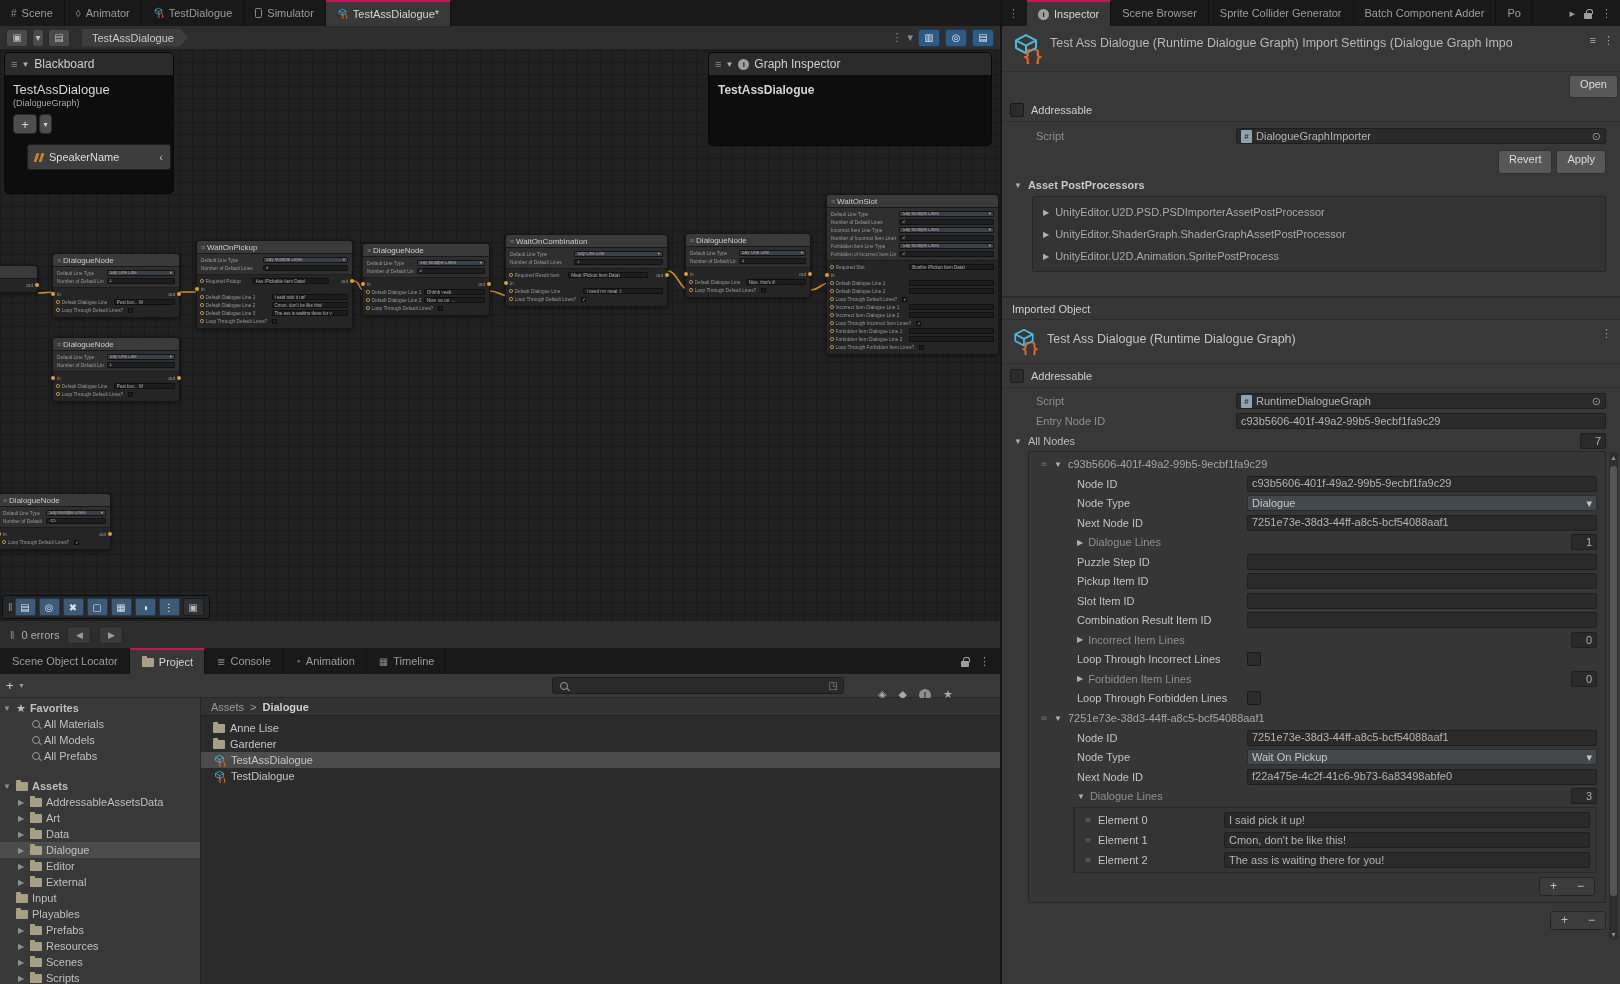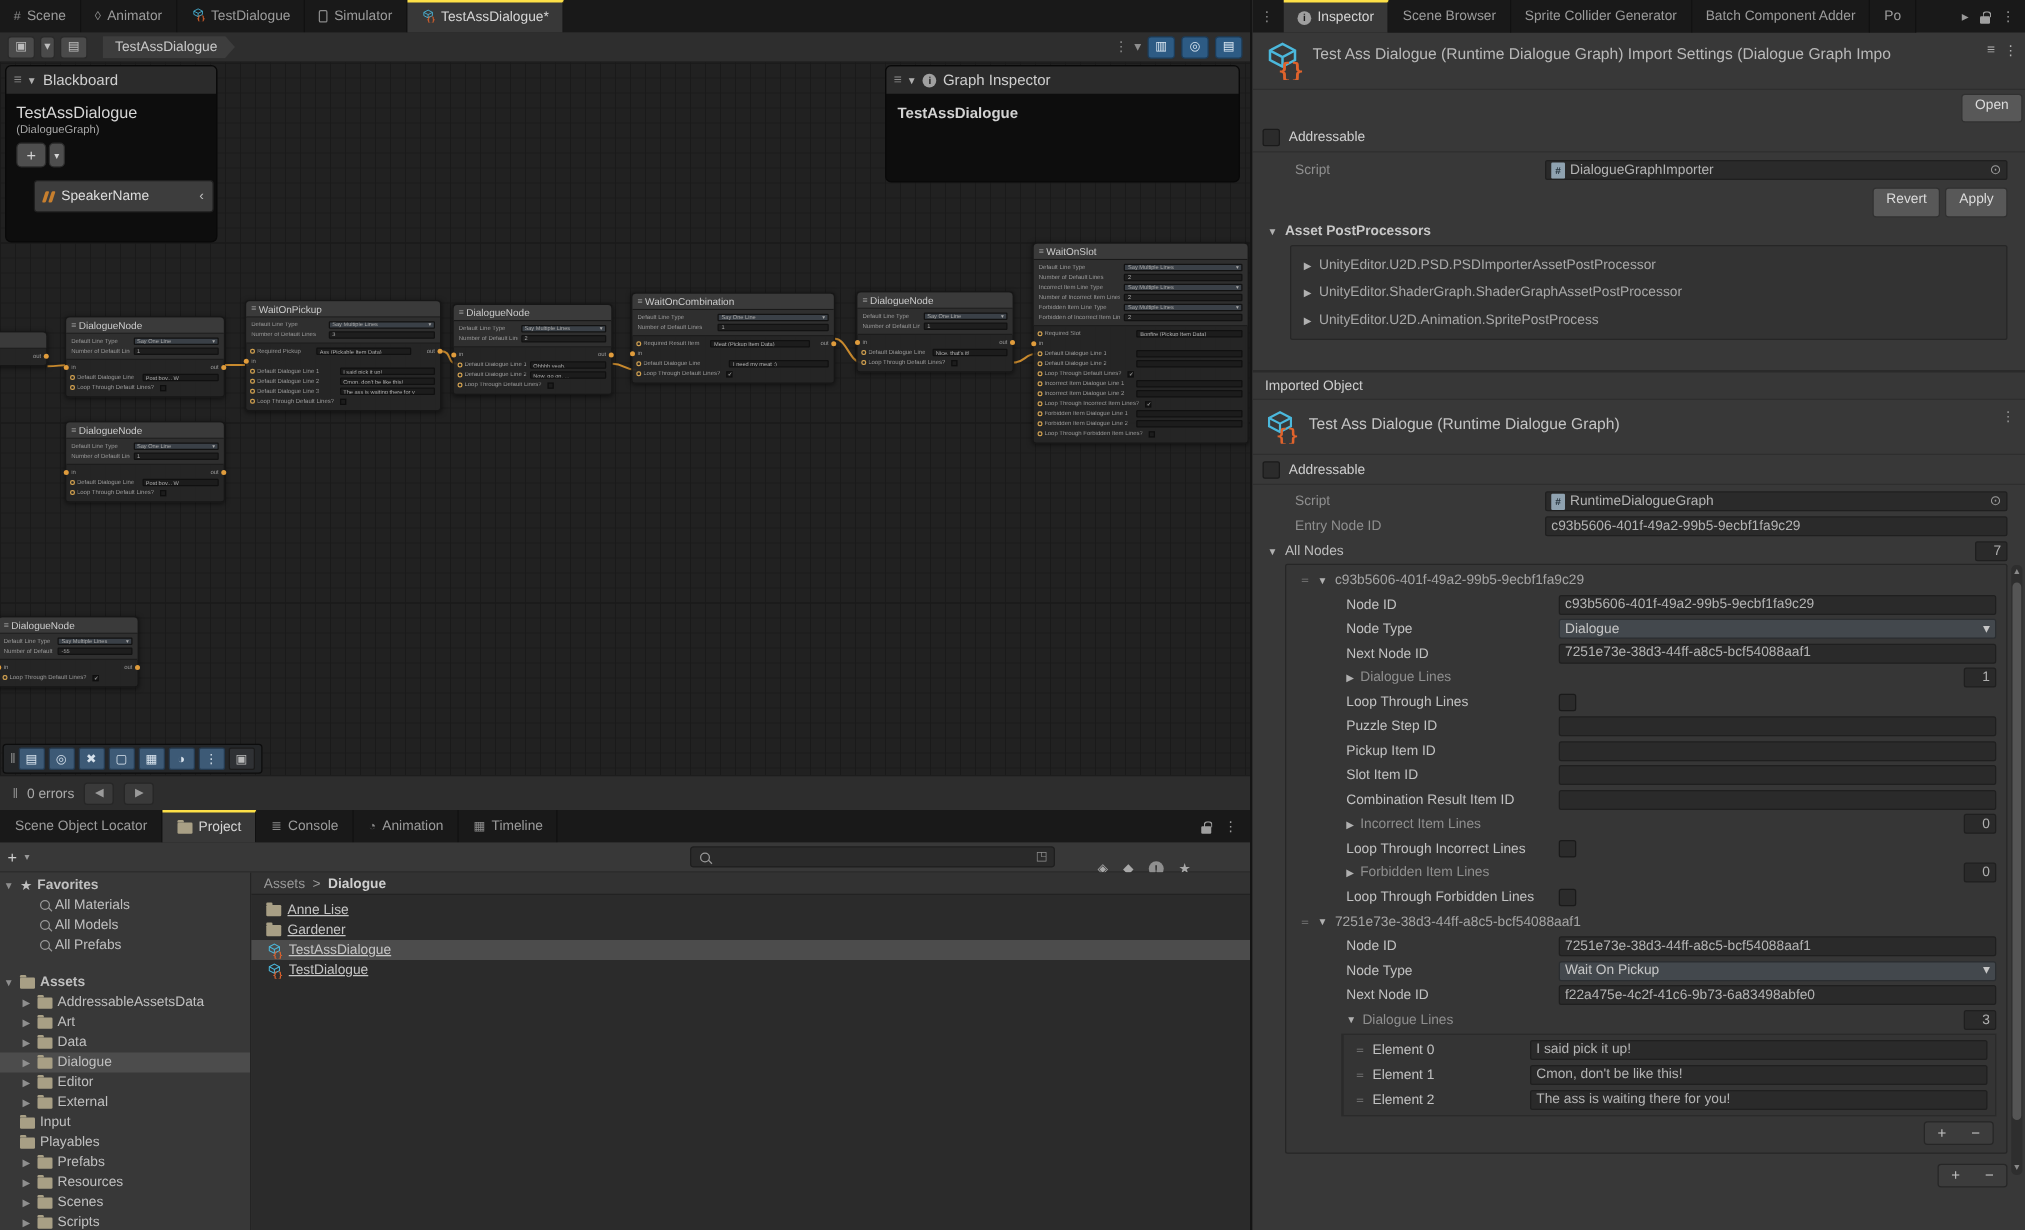--- a/index.html
+++ b/index.html
@@ -8,21 +8,21 @@
   #app { position:relative; width:1620px; height:984px; color:#c2c2c2; font-size:11px; }
 
   
   #left  { position:absolute; left:0; top:0; width:1000px; height:984px; }
   #vdiv  { position:absolute; left:1000px; top:0; width:2px; height:984px; background:#141414; }
   #right { position:absolute; left:1002px; top:0; width:618px; height:984px; background:#383838; overflow:hidden; }
 
   
   .tabstrip { position:absolute; left:0; top:0; width:100%; height:26px; background:#191919; display:flex; align-items:flex-end; }
   .wtab { height:26px; display:flex; align-items:center; gap:5px; padding:0 11px; color:#9c9c9c; background:#191919; border-right:1px solid #111; cursor:default; }
-  .wtab.active { background:#383838; color:#d6d6d6; border-top:2px solid #fde047; }
+  .wtab.active { background:#383838; color:#d6d6d6; border-top:2px solid #be185d; }
   .wtab .ticon { color:#8a8a8a; font-size:10px; }
 
   
   #gtoolbar { position:absolute; left:0; top:26px; width:1000px; height:24px; background:#2e2e2e; border-bottom:1px solid #202020; display:flex; align-items:center; gap:4px; padding:0 6px; }
   .tbtn { min-width:22px; height:18px; background:#4a4a4a; border:1px solid #2a2a2a; border-radius:3px; color:#bdbdbd; display:flex; align-items:center; justify-content:center; font-size:10px; }
   .tbtn.blue { background:#2d5b84; border-color:#1d3c58; color:#dce8f2; }
   .tbtn.narrow { min-width:12px; }
   #crumb { margin-left:8px; height:18px; background:#3d3d3d; color:#c9c9c9; font-size:11px; display:flex; align-items:center; padding:0 14px 0 10px;
     clip-path:polygon(0 0, calc(100% - 8px) 0, 100% 50%, calc(100% - 8px) 100%, 0 100%); }
   .tb-right { margin-left:auto; display:flex; align-items:center; gap:5px; }
@@ -91,21 +91,21 @@
   .ptb-icons { position:absolute; right:8px; top:2px; display:flex; gap:12px; align-items:center; color:#a8a8a8; font-size:11px; }
   #pbody { position:absolute; left:0; top:698px; width:1000px; height:286px; background:#383838; display:flex; }
   #ptree { width:201px; border-right:1px solid #242424; padding-top:2px; overflow:hidden; }
   .trow { height:16px; display:flex; align-items:center; gap:4px; padding-right:4px; white-space:nowrap; color:#c0c0c0; }
   .trow.sel { background:#4c4c4c; }
   .trow .arr { width:10px; text-align:center; color:#8f8f8f; font-size:8px; flex:none; }
   .trow.bold { font-weight:bold; }
   #pcontent { flex:1; background:#2b2b2b; overflow:hidden; }
   #pcrumbs { height:18px; background:#323232; border-bottom:1px solid #222; display:flex; align-items:center; gap:6px; padding:0 10px; color:#9a9a9a; }
   #pcrumbs .cur { color:#cfcfcf; font-weight:bold; }
-  .crow { height:16px; display:flex; align-items:center; gap:5px; padding-left:12px; color:#c6c6c6;text-decoration:underline; }
+  .crow { height:16px; display:flex; align-items:center; gap:5px; padding-left:12px; color:#c6c6c6; }
   .crow.sel { background:#4c4c4c; }
 
   
   .i-folder { width:12px; height:9px; background:#a89f85; border-radius:1px; position:relative; flex:none; }
   .i-folder::before { content:""; position:absolute; left:0; top:-2px; width:5px; height:2px; background:#a89f85; border-radius:1px 1px 0 0; }
   .i-mag { width:8px; height:8px; border:1.4px solid #9a9a9a; border-radius:50%; position:relative; flex:none; margin-left:2px; }
   .i-mag::after { content:""; position:absolute; left:5px; top:6px; width:4px; height:1.4px; background:#9a9a9a; transform:rotate(45deg); }
   .i-eye { width:12px; height:8px; border-radius:50%; background:#9a9a9a; position:relative; flex:none; }
   .i-eye::after { content:""; position:absolute; left:4px; top:2px; width:4px; height:4px; border-radius:50%; background:#2b2b2b; }
   .i-lock { width:8px; height:6px; background:#9f9f9f; border-radius:1px; position:relative; margin-top:4px; flex:none; }
@@ -995,24 +995,20 @@
         </div>
         <div class="nfrow">
           <span class="nfold">
             <span class="fold">▶</span>
             <span>Dialogue Lines</span>
           </span>
           <span style="flex: 1 1 0%;"></span>
           <span class="cbadge">1</span>
         </div>
         <div class="nfrow">
-          <span class="ilabel">Loop Through Lines</span>
-          <span class="chk"></span>
-        </div>
-        <div class="nfrow">
           <span class="ilabel">Puzzle Step ID</span>
           <span class="ifield">
             <span class="itext"></span>
           </span>
         </div>
         <div class="nfrow">
           <span class="ilabel">Pickup Item ID</span>
           <span class="ifield">
             <span class="itext"></span>
           </span>

